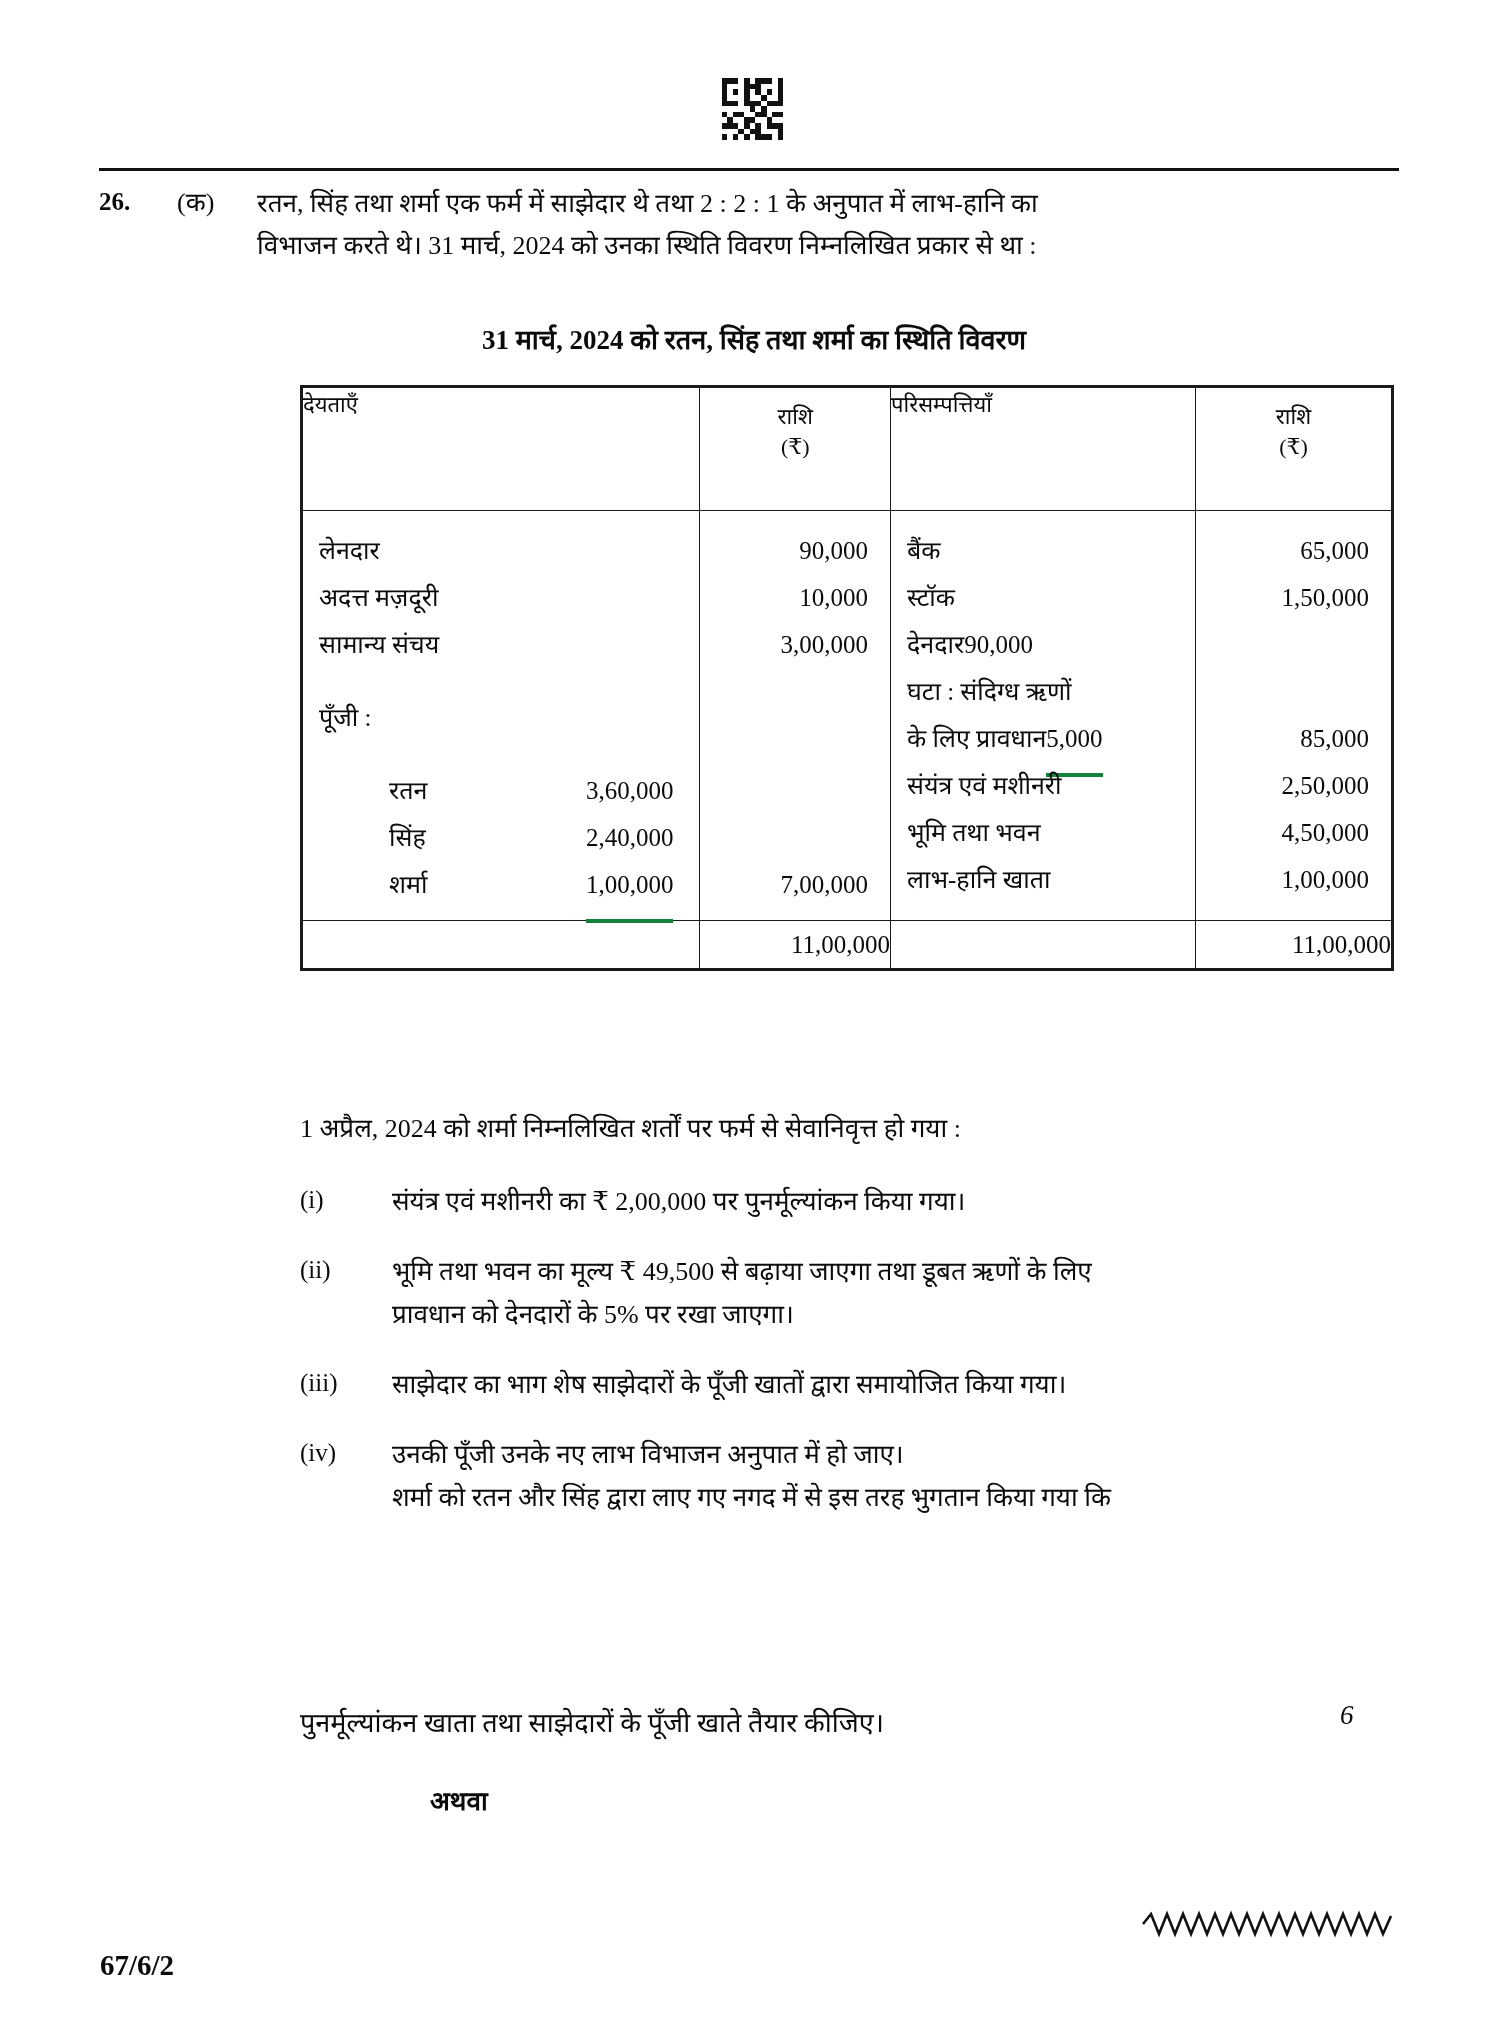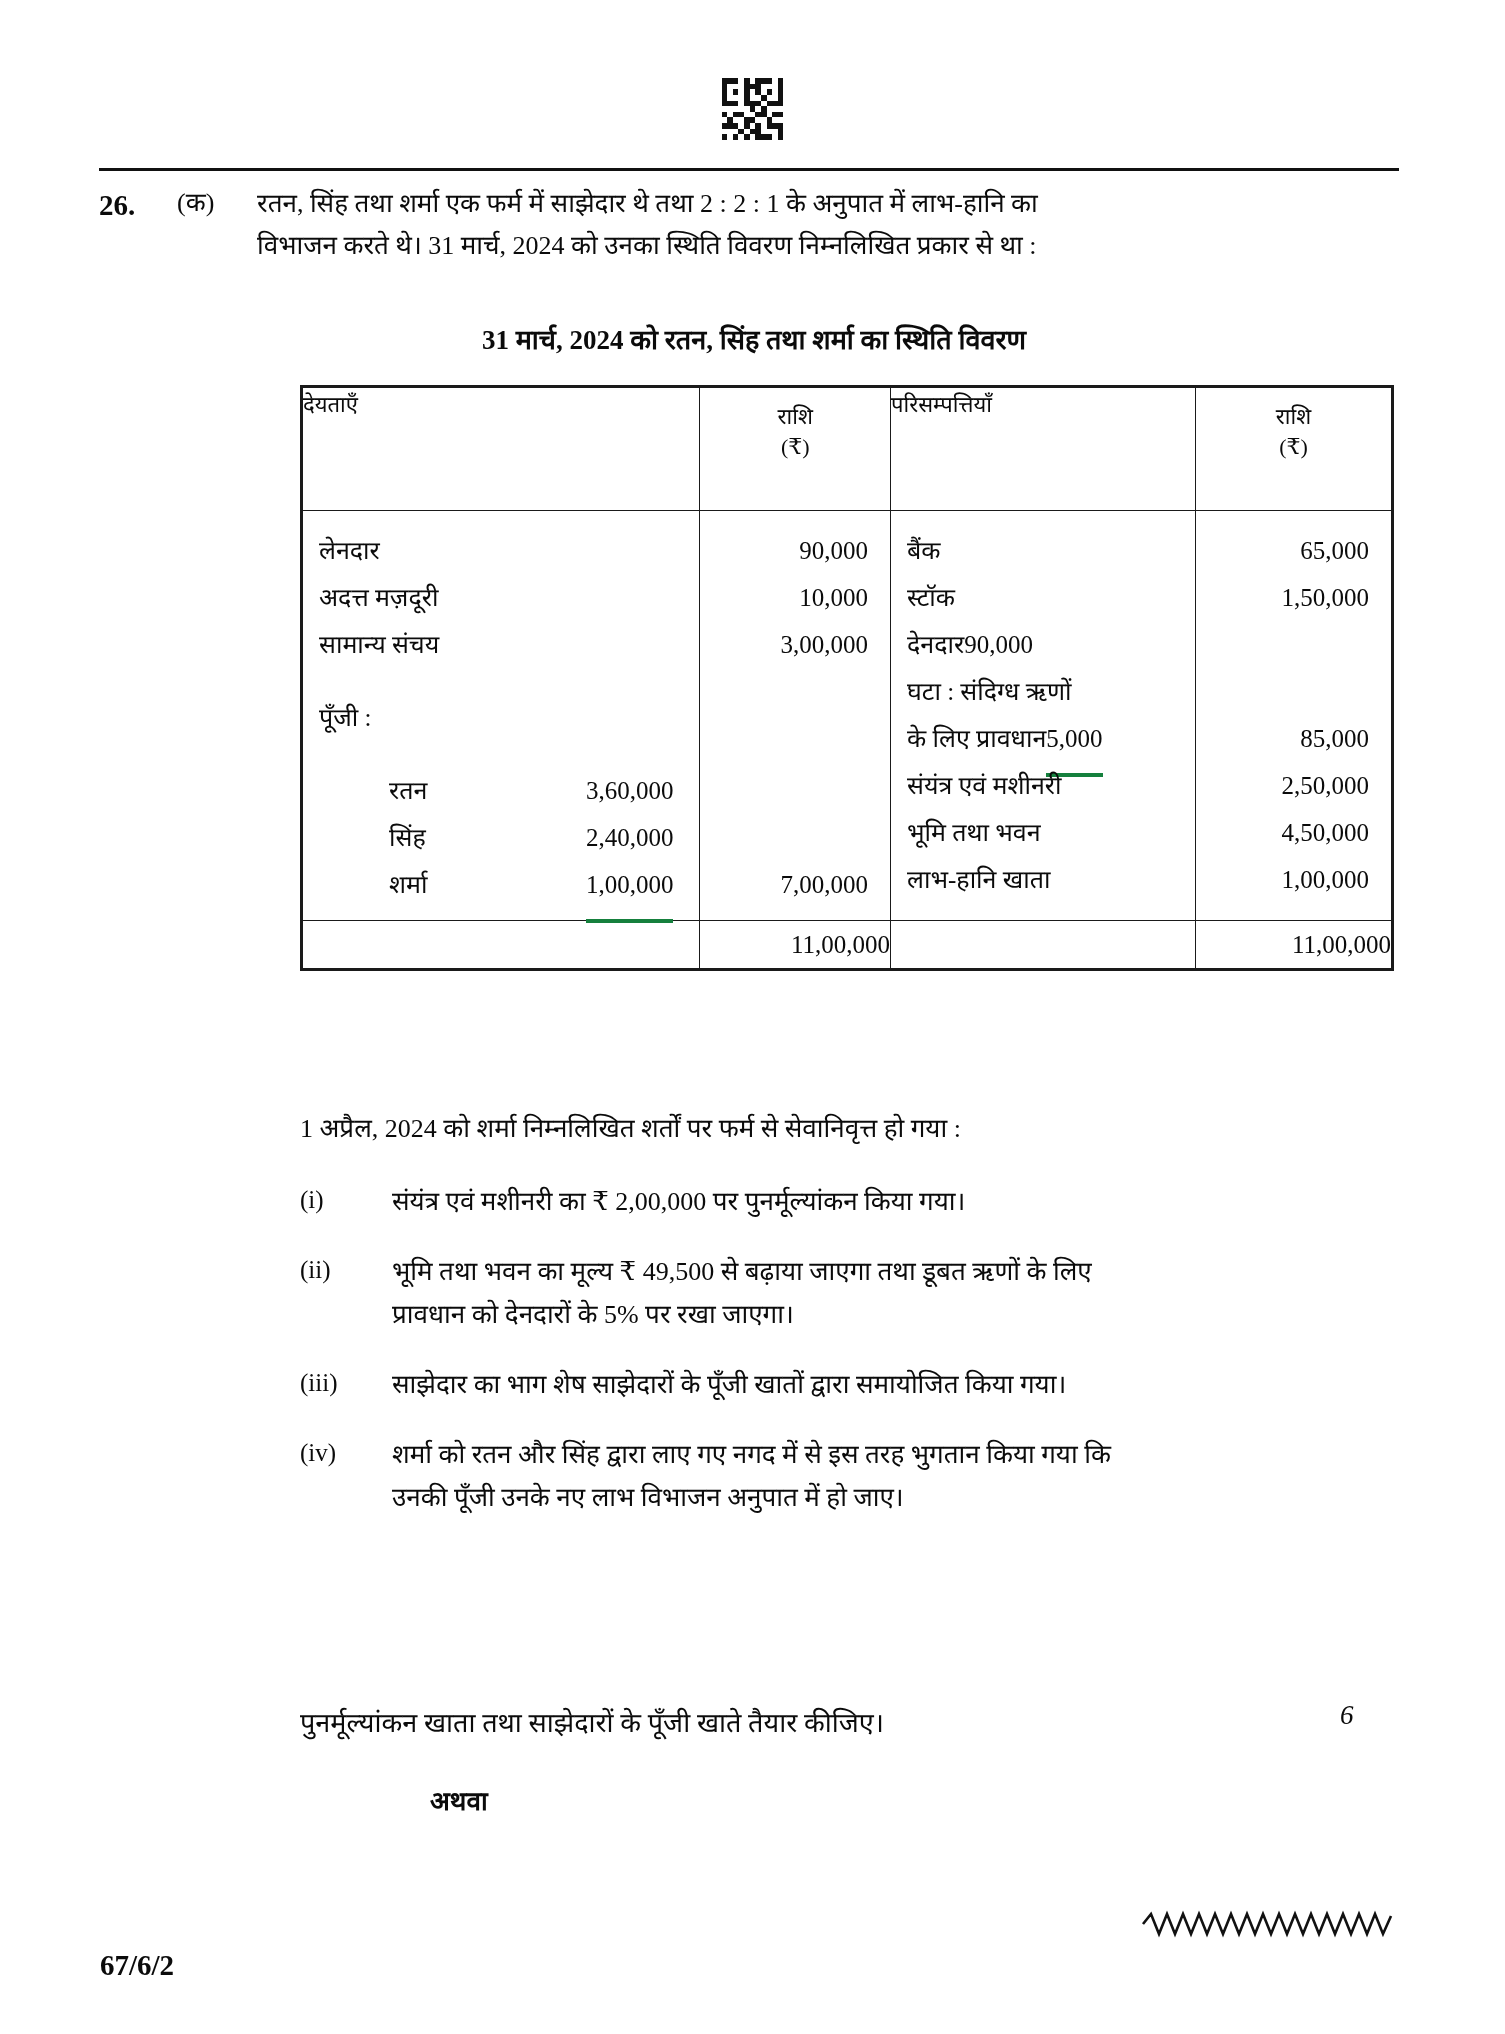--- a/index.html
+++ b/index.html
@@ -56,21 +56,21 @@
     width: 1310px;
   }
   .q-row {
     display: flex;
     align-items: flex-start;
   }
   .q-num {
     width: 78px;
     flex: 0 0 78px;
     font-weight: bold;
-    font-size: 29px;
+    font-size: 25px;
     line-height: 1.55;
   }
   .q-part {
     width: 80px;
     flex: 0 0 80px;
     font-size: 26px;
     line-height: 1.55;
   }
   .q-text {
     flex: 1 1 auto;
@@ -553,22 +553,22 @@
         </div>
         <div class="item">
           <div class="rn">(iii)</div>
           <div class="tx">
             <p>साझेदार का भाग शेष साझेदारों के पूँजी खातों द्वारा समायोजित किया गया।</p>
           </div>
         </div>
         <div class="item">
           <div class="rn">(iv)</div>
           <div class="tx">
+            <p>उनकी पूँजी उनके नए लाभ विभाजन अनुपात में हो जाए।</p>
             <p>शर्मा को रतन और सिंह द्वारा लाए गए नगद में से इस तरह भुगतान किया गया कि</p>
-            <p>उनकी पूँजी उनके नए लाभ विभाजन अनुपात में हो जाए।</p>
           </div>
         </div>
       </div>
   </div>
 
   <div class="closing">पुनर्मूल्यांकन खाता तथा साझेदारों के पूँजी खाते तैयार कीजिए।</div>
   <div class="marks">6</div>
   <div class="athava">अथवा</div>
 
   <svg class="squiggle" viewBox="0 0 258 30" preserveAspectRatio="none">

